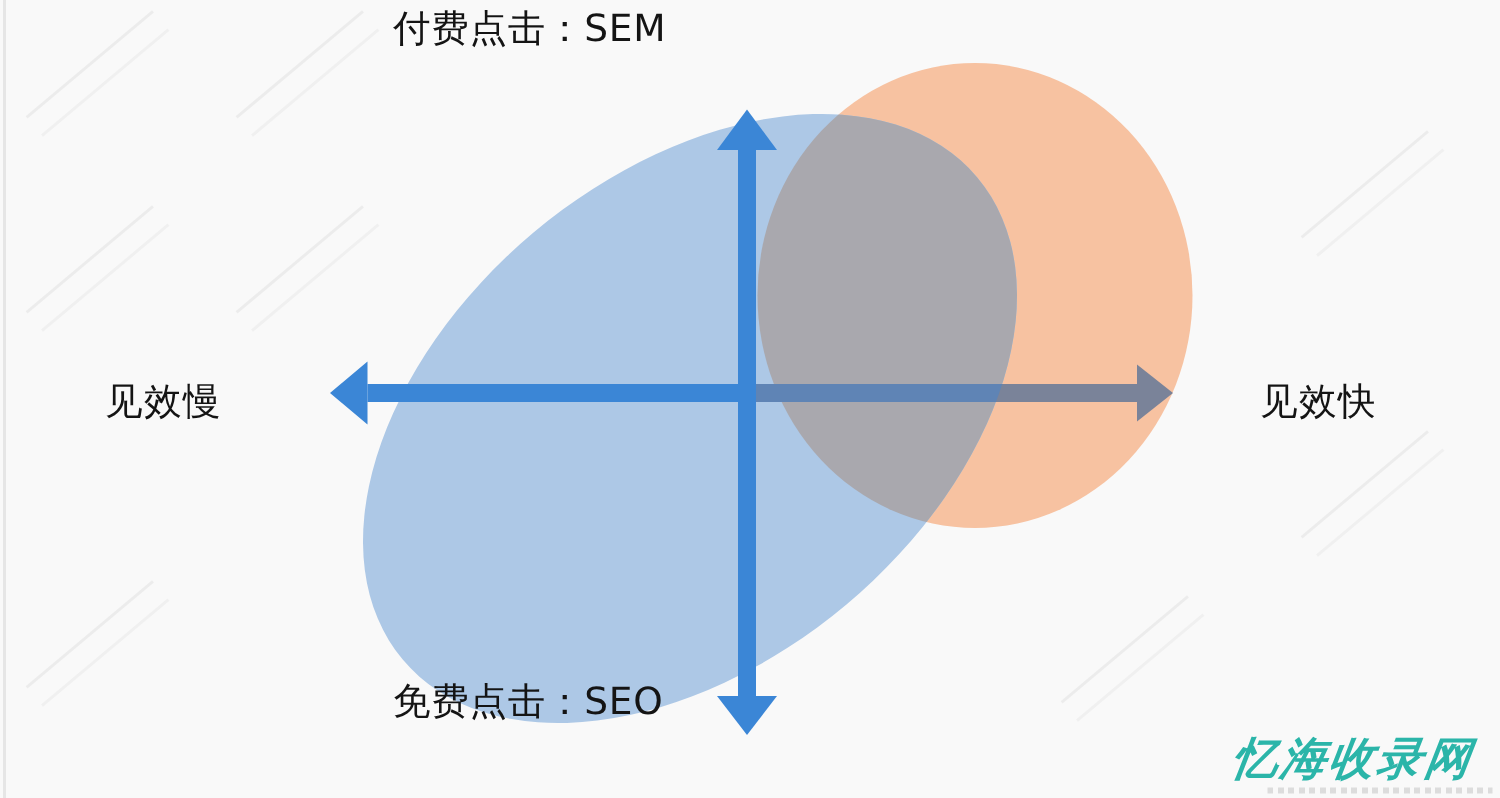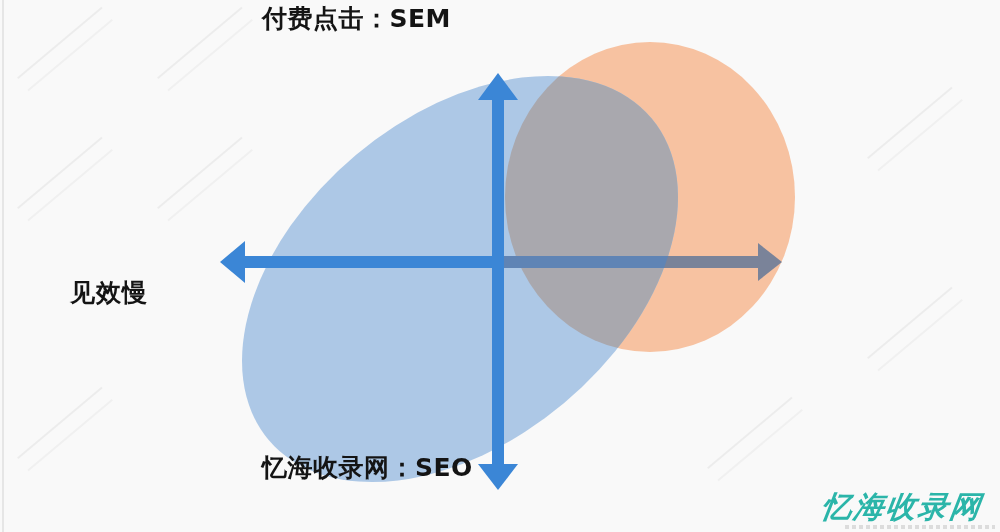--- a/index.html
+++ b/index.html
@@ -26,32 +26,31 @@
       background: #e6e6e6;
     }
     svg.diagram {
       position: absolute;
       left: 0;
       top: 0;
     }
     .label {
       position: absolute;
       color: #141414;
-      font-weight: bold;
+      font-weight: normal;
       white-space: nowrap;
       line-height: 32px;
     }
     .quad-label {
       font-size: 25px;
       letter-spacing: 0.5px;
     }
     .axis-label {
       font-size: 25px;
       letter-spacing: 1px;
-      margin-top: 25px;
     }
     .top-label { left: 262px; top: 3px; }
     .bottom-label { left: 262px; top: 452px; }
     .left-label { left: 70px; top: 252px; }
     .right-label { left: 840px; top: 252px; }
     .watermark {
       position: absolute;
       left: 822px;
       top: 490px;
       font-size: 30px;
@@ -125,20 +124,21 @@
     <rect x="492" y="98" width="12" height="368" fill="#3b86d6"></rect>
     <polygon points="498,73 478,100 518,100" fill="#3b86d6"></polygon>
     <polygon points="498,490 478,464 518,464" fill="#3b86d6"></polygon>
   </svg>
 
   <div class="label quad-label top-label">
     <div>付费点击：SEM</div>
   </div>
 
   <div class="label quad-label bottom-label">
-    <div>忆海收录网：SEO</div>
+    <div>免费点击：SEO</div>
   </div>
 
   <div class="label axis-label left-label">见效慢</div>
+  <div class="label axis-label right-label">见效快</div>
 
   <div class="watermark">忆海收录网</div>
   <div class="watermark-sub"></div>
 </div>
 
 </body></html>

